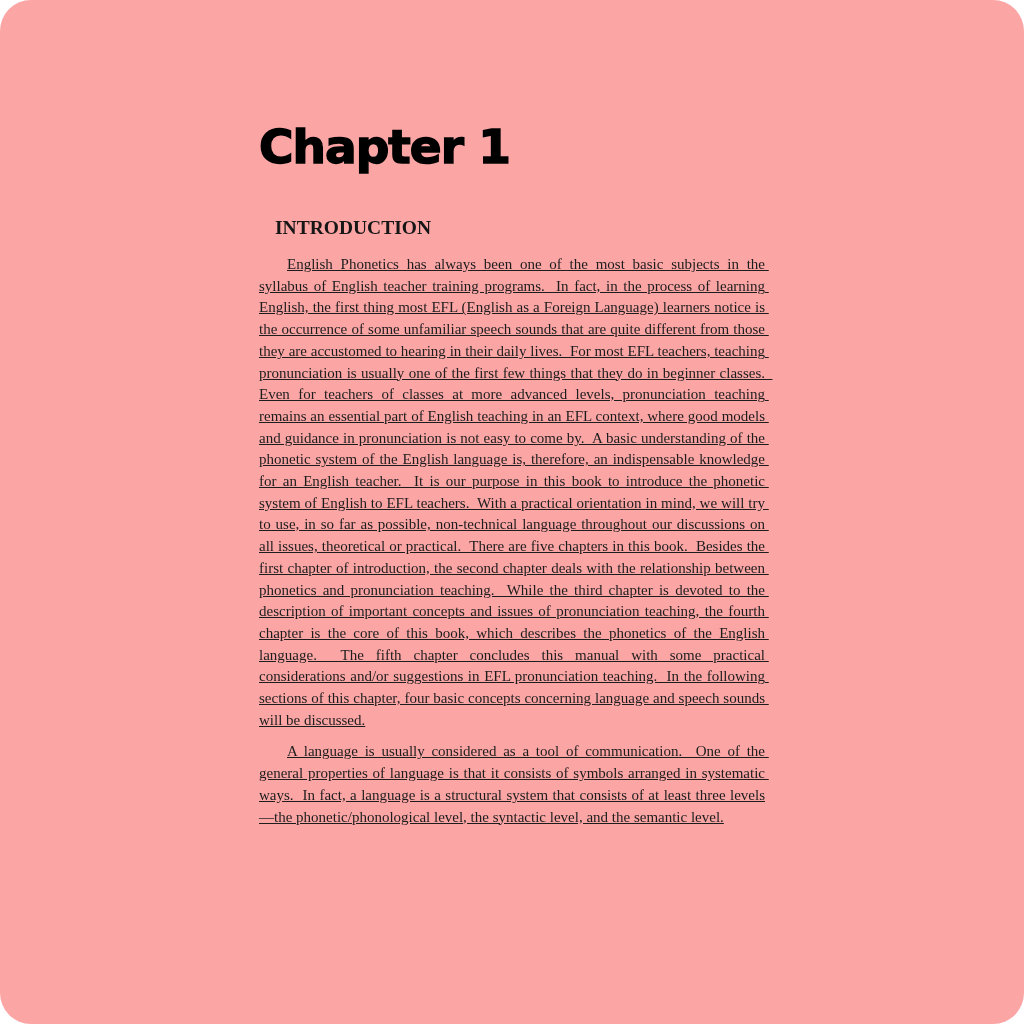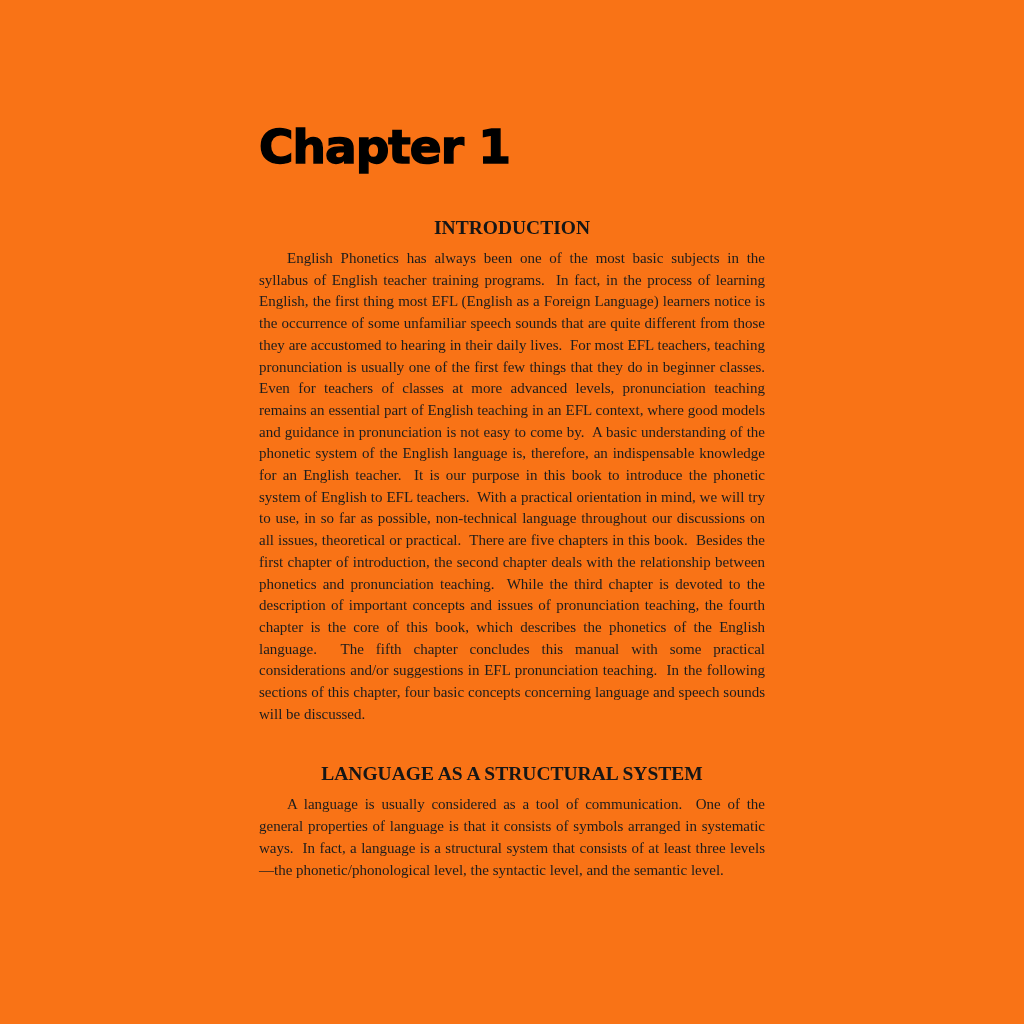--- a/index.html
+++ b/index.html
@@ -4,22 +4,23 @@
 <style>
   html, body {
     margin: 0;
     padding: 0;
     background: #ffffff;
   }
   .page {
     position: relative;
     width: 1024px;
     height: 1024px;
-    background: #f97316;
+    background: #fca5a5;
     overflow: hidden;
+    border-radius: 31px;
   }
   .content {
     position: absolute;
     left: 259px;
     top: 0;
     width: 506px;
   }
   .chapter-title {
     margin: 123px 0 0 0;
     font-family: "DejaVu Sans", sans-serif;
@@ -41,53 +42,52 @@
     color: #000000;
     -webkit-text-stroke: 1.2px #000000;
     white-space: nowrap;
   }
   .section-heading {
     font-family: "Liberation Serif", "DejaVu Serif", serif;
     font-weight: bold;
     font-size: 19.5px;
     line-height: 20px;
     color: #161616;
-    margin: 4px;
-    text-align: center;
+    margin: 16px;
   }
   .section-heading.first {
     margin-top: 48px;
   }
   .section-heading.second {
     margin-top: 39px;
   }
   .body-paragraph {
     margin: 10px 0 0 0;
     font-family: "Liberation Serif", "DejaVu Serif", serif;
     font-size: 15px;
     line-height: 21.7px;
     color: #1d1d1d;
     text-align: justify;
     text-indent: 28px;
     white-space: pre-wrap;
+    text-decoration: underline;
   }
 </style>
 </head>
 <body>
 
 <div class="page">
   <div class="content">
 
     <h1 class="chapter-title">Chapter 1</h1>
 
 
     <section>
       <h3 class="section-heading first">INTRODUCTION</h3>
       <p class="body-paragraph">English Phonetics has always been one of the most basic subjects in the syllabus of English teacher training programs.  In fact, in the process of learning English, the first thing most EFL (English as a Foreign Language) learners notice is the occurrence of some unfamiliar speech sounds that are quite different from those they are accustomed to hearing in their daily lives.  For most EFL teachers, teaching pronunciation is usually one of the first few things that they do in beginner classes.  Even for teachers of classes at more advanced levels, pronunciation teaching remains an essential part of English teaching in an EFL context, where good models and guidance in pronunciation is not easy to come by.  A basic understanding of the phonetic system of the English language is, therefore, an indispensable knowledge for an English teacher.  It is our purpose in this book to introduce the phonetic system of English to EFL teachers.  With a practical orientation in mind, we will try to use, in so far as possible, non-technical language throughout our discussions on all issues, theoretical or practical.  There are five chapters in this book.  Besides the first chapter of introduction, the second chapter deals with the relationship between phonetics and pronunciation teaching.  While the third chapter is devoted to the description of important concepts and issues of pronunciation teaching, the fourth chapter is the core of this book, which describes the phonetics of the English language.  The fifth chapter concludes this manual with some practical considerations and/or suggestions in EFL pronunciation teaching.  In the following sections of this chapter, four basic concepts concerning language and speech sounds will be discussed.</p>
     </section>
 
     <section>
-      <h3 class="section-heading second">LANGUAGE AS A STRUCTURAL SYSTEM</h3>
       <p class="body-paragraph">A language is usually considered as a tool of communication.  One of the general properties of language is that it consists of symbols arranged in systematic ways.  In fact, a language is a structural system that consists of at least three levels—the phonetic/phonological level, the syntactic level, and the semantic level.</p>
     </section>
 
   </div>
 </div>
 
 </body></html>

